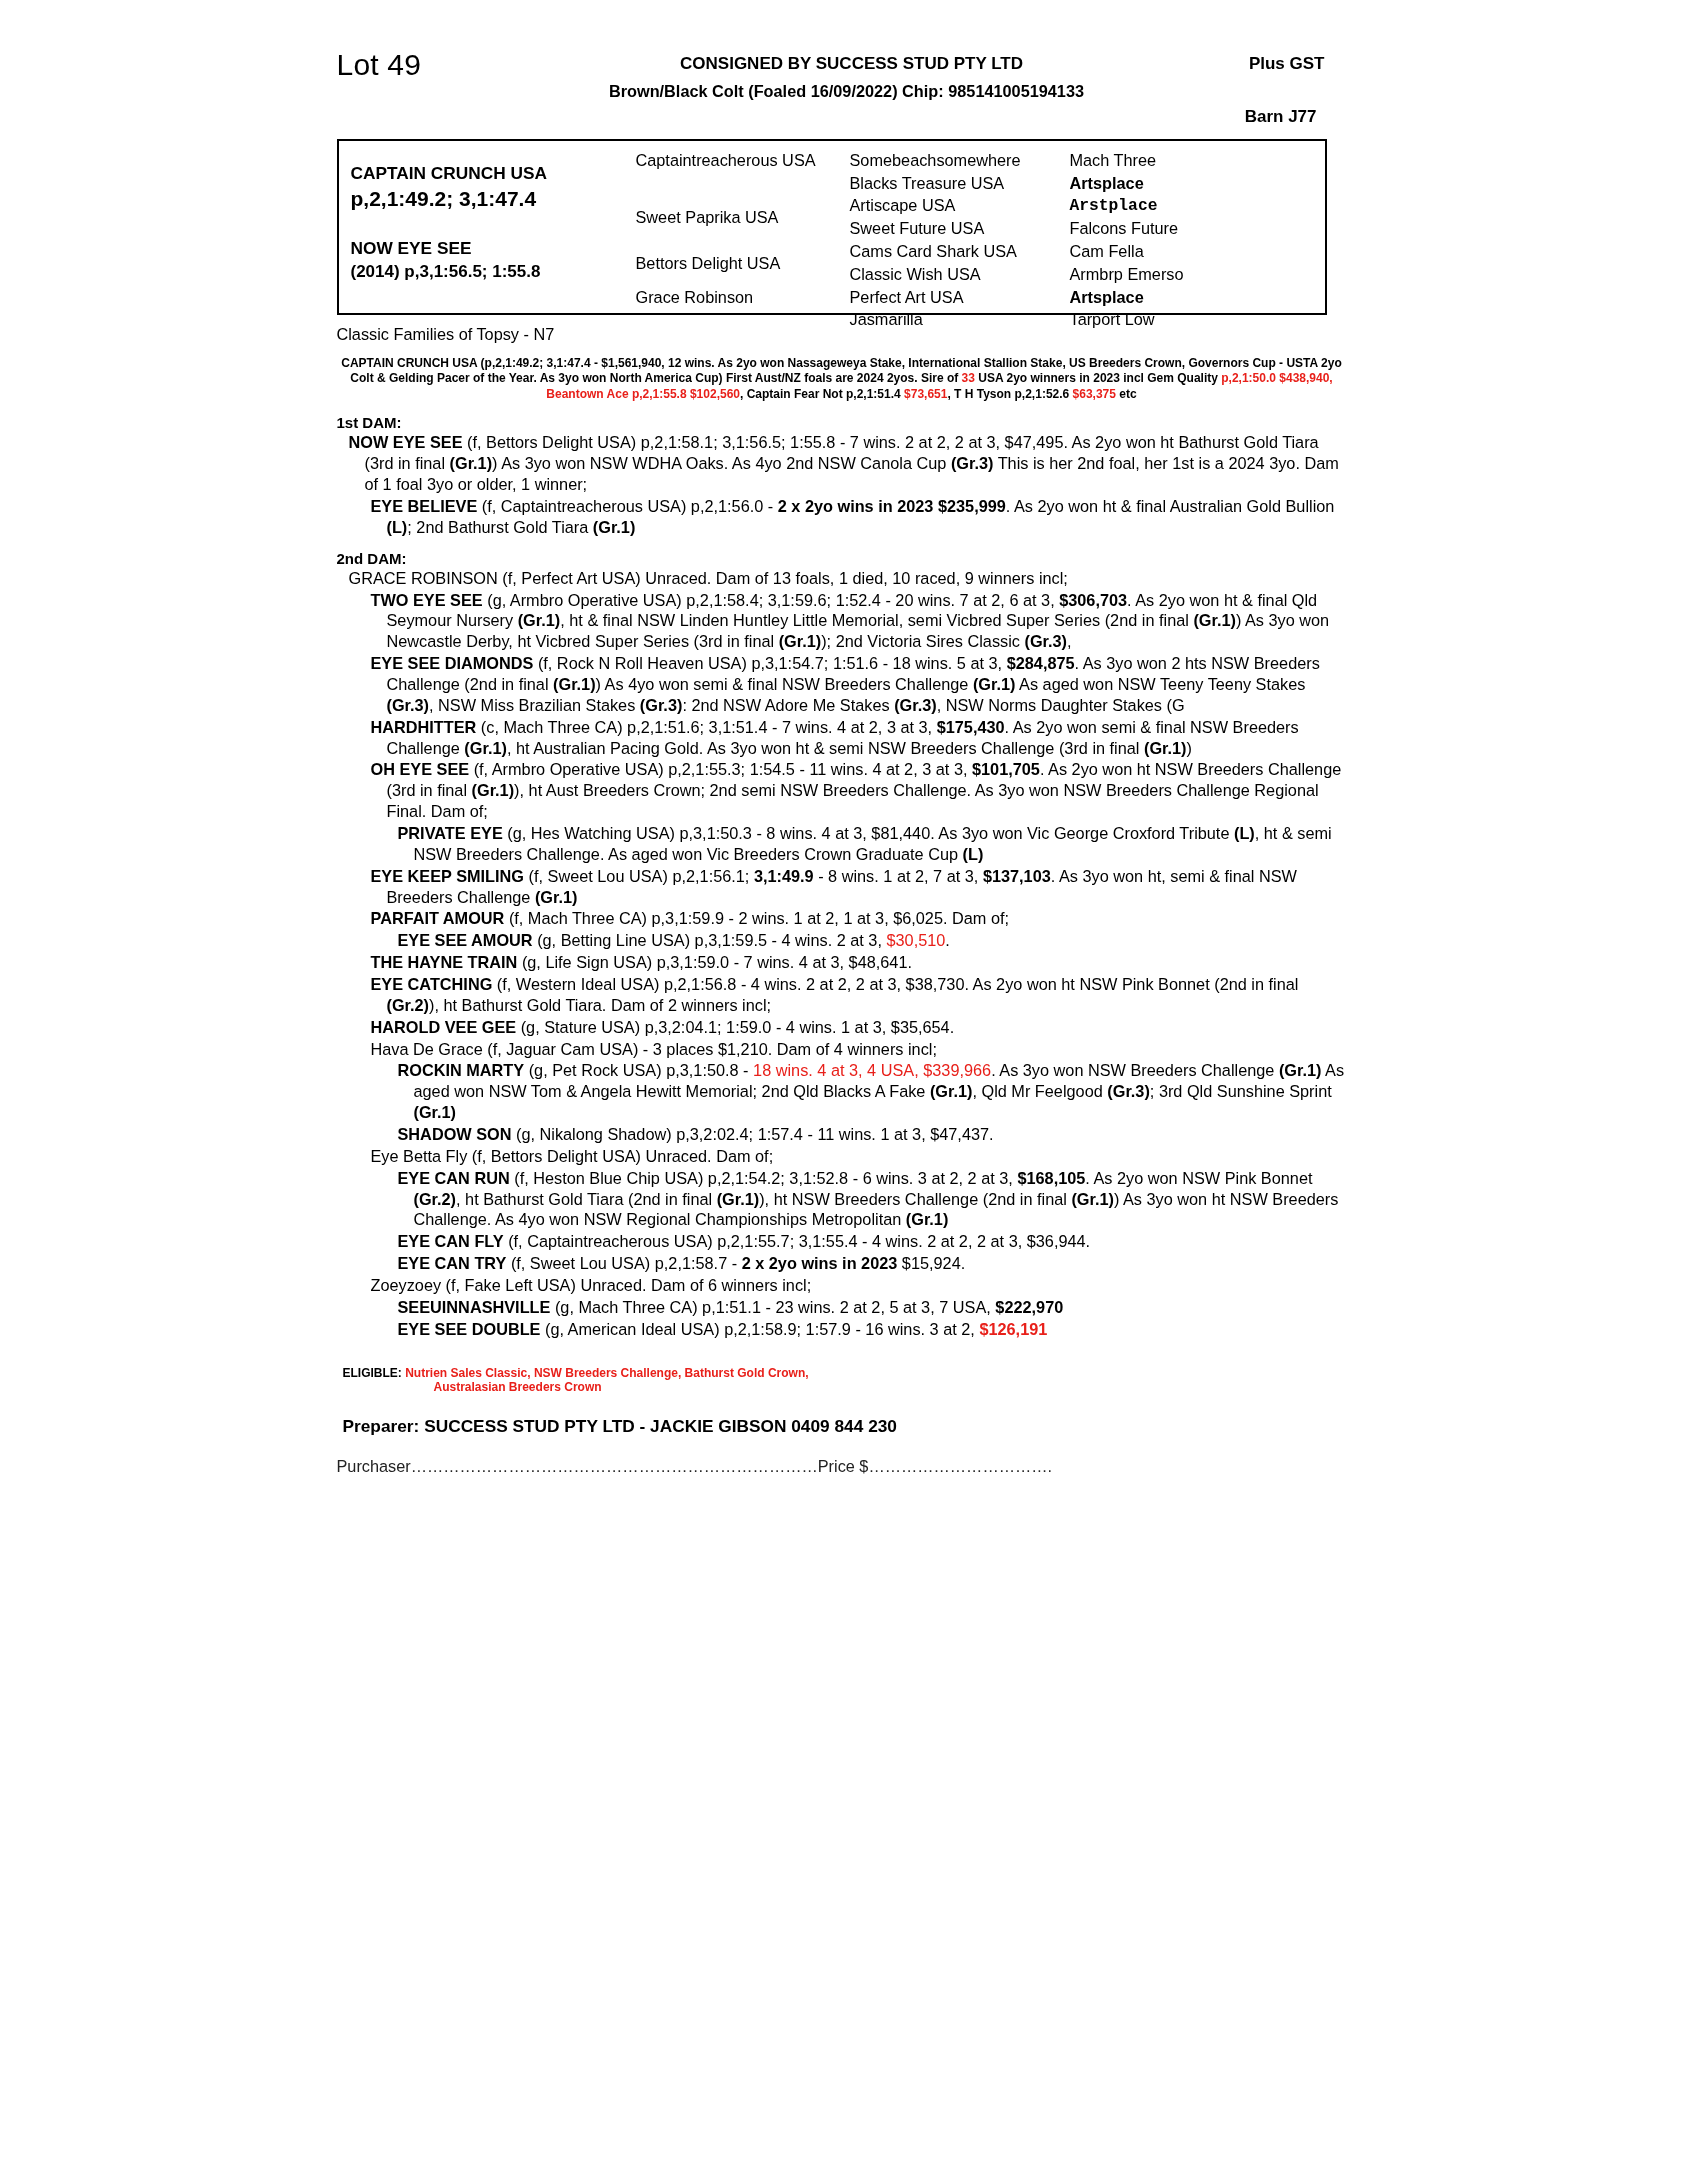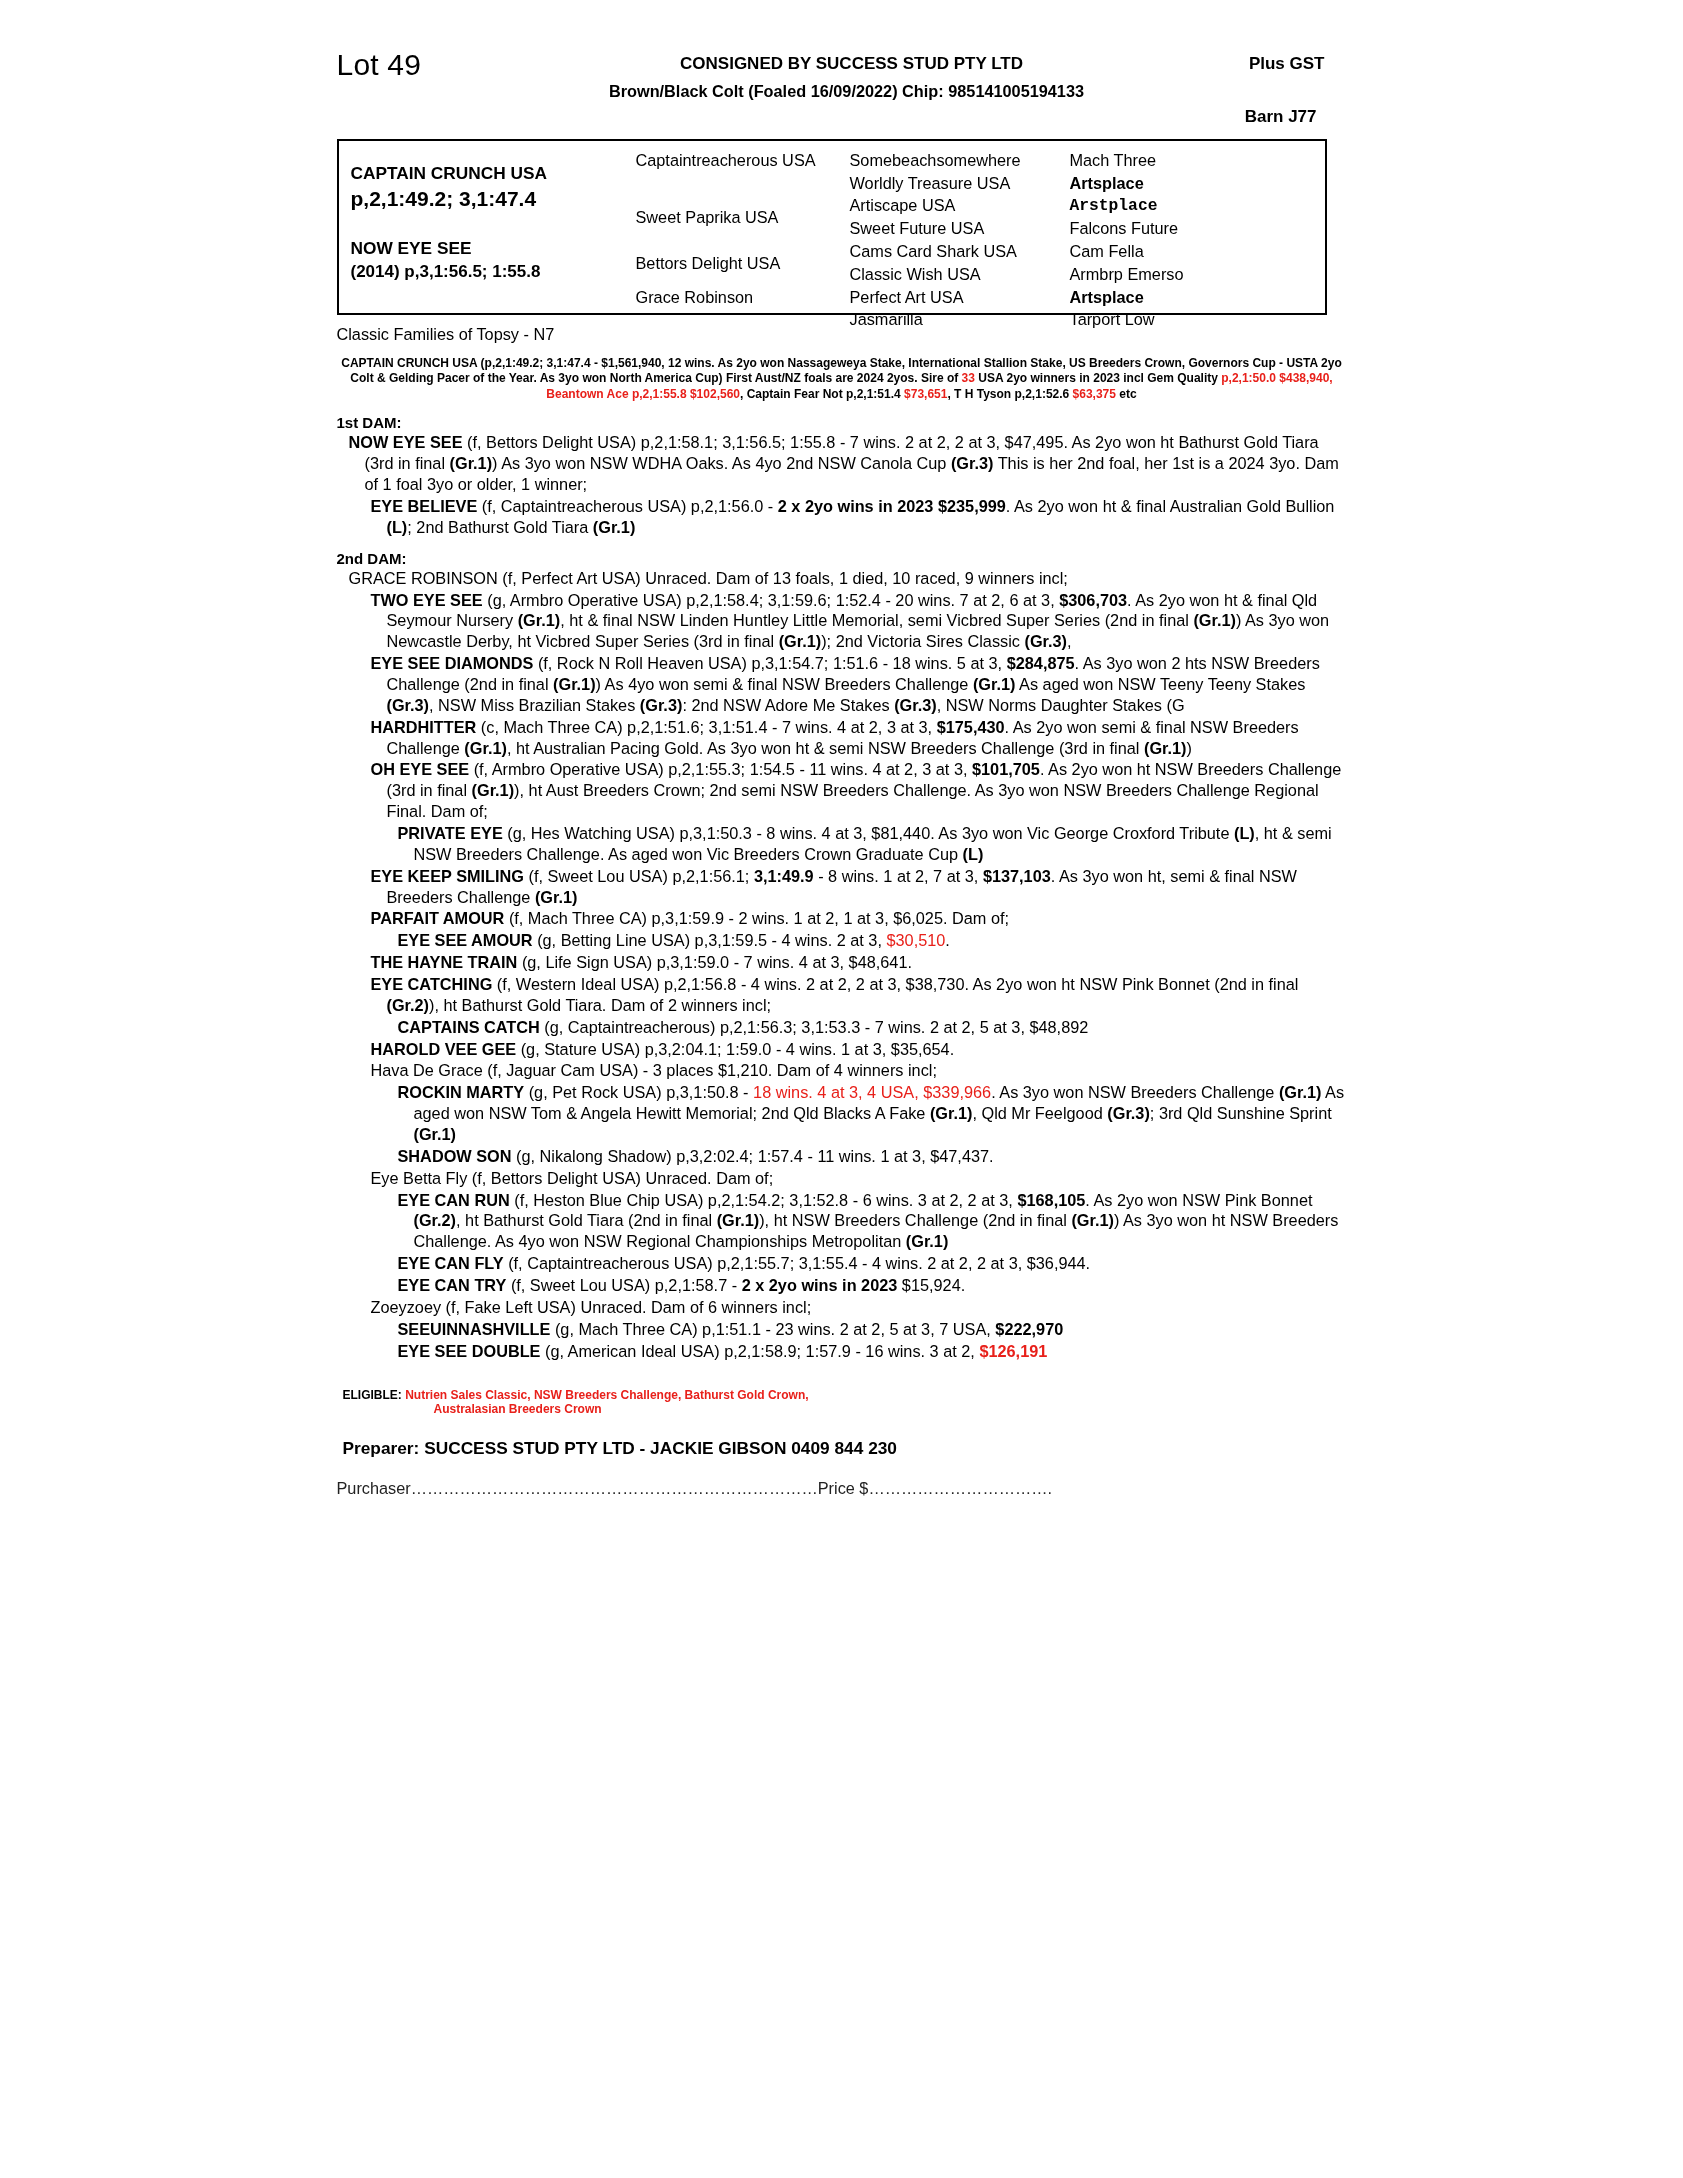--- a/index.html
+++ b/index.html
@@ -183,21 +183,21 @@
         <div class="row dam-time">(2014) p,3,1:56.5; 1:55.8</div>
       </div>
       <div class="col c2">
         <div class="row g1">Captaintreacherous USA</div>
         <div class="row g2">Sweet Paprika USA</div>
         <div class="row g3">Bettors Delight USA</div>
         <div class="row g4">Grace Robinson</div>
       </div>
       <div class="col c3">
         <div class="row r1">Somebeachsomewhere</div>
-        <div class="row r2">Worldly Treasure USA</div>
+        <div class="row r2">Blacks Treasure USA</div>
         <div class="row r3">Artiscape USA</div>
         <div class="row r4">Sweet Future USA</div>
         <div class="row r5">Cams Card Shark USA</div>
         <div class="row r6">Classic Wish USA</div>
         <div class="row" style="top:147px">Perfect Art USA</div>
 
       <div class="row" style="top: 169px;">Jasmarilla</div>
         </div>
       <div class="col c4">
           <div class="row" style="top: 10px;">Mach Three</div>
@@ -253,23 +253,20 @@
         </div>
         <div class="entry lv2">
           <span class="hang"><span class="b">EYE SEE AMOUR</span><span> (g, Betting Line USA) p,3,1:59.5 - 4 wins. 2 at 3, </span><span class="red">$30,510</span><span>.</span></span>
         </div>
         <div class="entry lv1">
           <span class="hang"><span class="b">THE HAYNE TRAIN</span><span> (g, Life Sign USA) p,3,1:59.0 - 7 wins. 4 at 3, $48,641.</span></span>
         </div>
         <div class="entry lv1">
           <span class="hang"><span class="b">EYE CATCHING</span><span> (f, Western Ideal USA) p,2,1:56.8 - 4 wins. 2 at 2, 2 at 3, $38,730. As 2yo won ht NSW Pink Bonnet (2nd in final </span><span class="b">(Gr.2)</span><span>), ht Bathurst Gold Tiara. Dam of 2 winners incl;</span></span>
         </div>
-        <div class="entry lv2">
-          <span class="hang"><span class="b">CAPTAINS CATCH</span><span> (g, Captaintreacherous) p,2,1:56.3; 3,1:53.3 - 7 wins. 2 at 2, 5 at 3, $48,892</span></span>
-        </div>
         <div class="entry lv1">
           <span class="hang"><span class="b">HAROLD VEE GEE</span><span> (g, Stature USA) p,3,2:04.1; 1:59.0 - 4 wins. 1 at 3, $35,654.</span></span>
         </div>
         <div class="entry lv1">
           <span class="hang"><span>Hava De Grace (f, Jaguar Cam USA) - 3 places $1,210. Dam of 4 winners incl;</span></span>
         </div>
         <div class="entry lv2">
           <span class="hang"><span class="b">ROCKIN MARTY</span><span> (g, Pet Rock USA) p,3,1:50.8 - </span><span class="red">18 wins. 4 at 3, 4 USA, $339,966</span><span>. As 3yo won NSW Breeders Challenge </span><span class="b">(Gr.1)</span><span> As aged won NSW Tom &amp; Angela Hewitt Memorial; 2nd Qld Blacks A Fake </span><span class="b">(Gr.1)</span><span>, Qld Mr Feelgood </span><span class="b">(Gr.3)</span><span>; 3rd Qld Sunshine Sprint </span><span class="b">(Gr.1)</span></span>
         </div>
         <div class="entry lv2">

